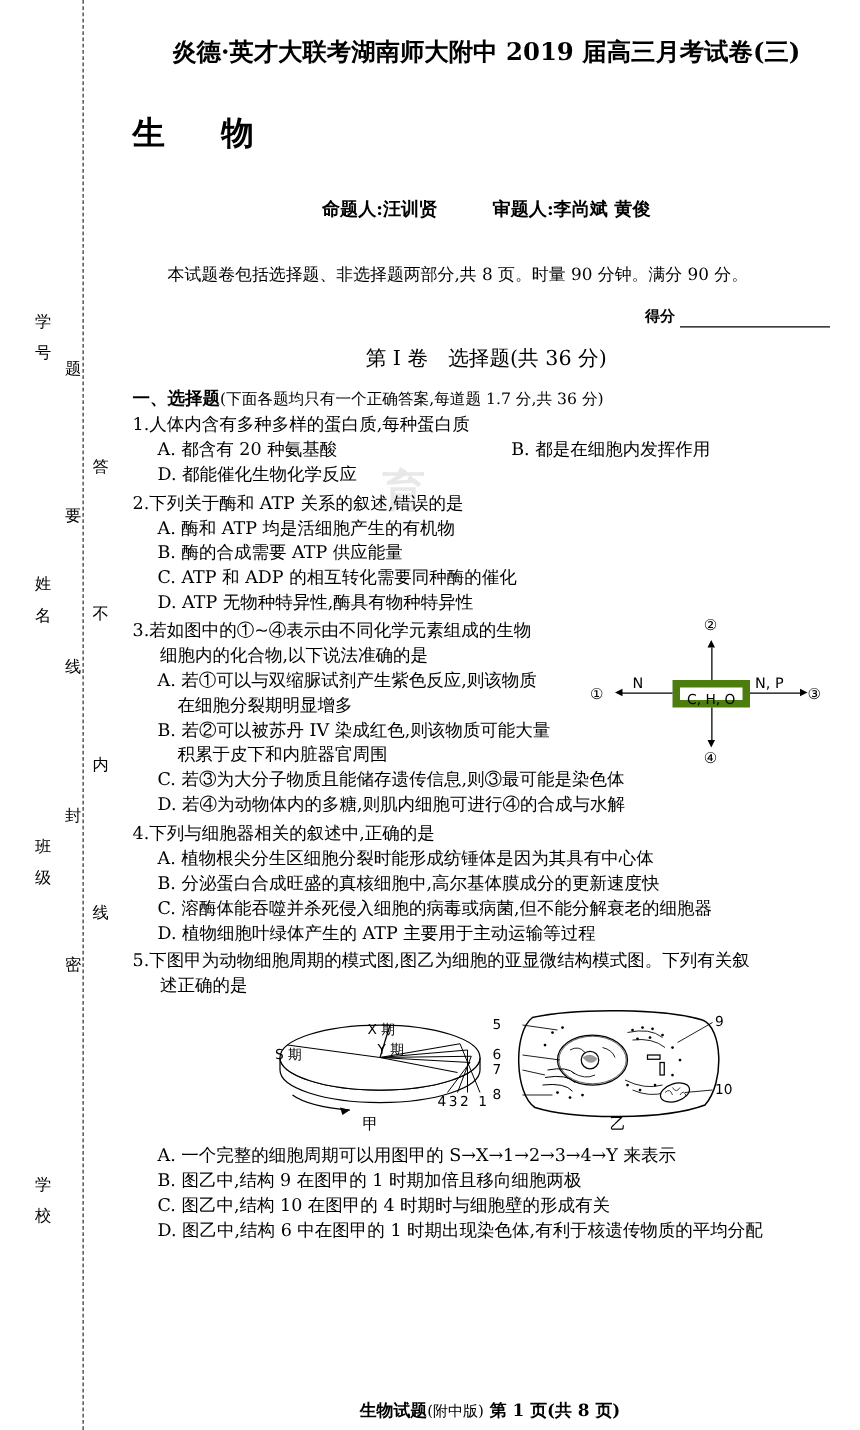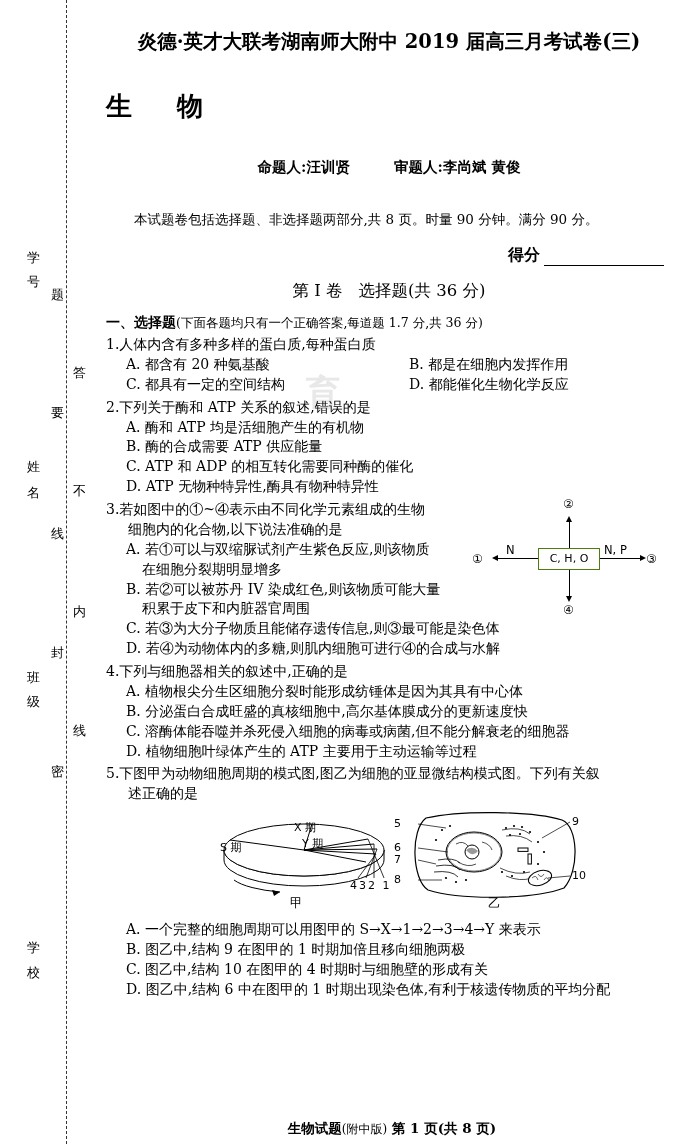--- a/index.html
+++ b/index.html
@@ -82,21 +82,21 @@
   .authors .gap { display: inline-block; width: 34px; }
 
   .notice {
     font-size: 13.5px;
     margin-top: 34px;
     padding-left: 28px;
   }
 
   .score-line {
     margin-top: 16px;
-    font-size: 16px;
+    font-size: 12px;
     font-weight: bold;
     text-align: right;
     padding-right: 8px;
   }
   .score-line .blank {
     display: inline-block;
     width: 120px;
     border-bottom: 1px solid #000;
     vertical-align: bottom;
     height: 16px;
@@ -142,21 +142,21 @@
     top: -4px;
     width: 200px;
     height: 130px;
     font-size: 11.5px;
     font-family: "DejaVu Sans", "Liberation Sans", sans-serif;
   }
   .q3box {
     position: absolute;
     left: 68px; top: 52px;
     width: 62px; height: 22px;
-    border: 1px solid #4d7c0f;
+    border: 6px solid #4d7c0f;
     font-size: 11px;
     text-align: center;
     line-height: 20px;
     background: #fff;
   }
   .arrow-h {
     position: absolute;
     height: 1px; background: #000;
   }
   .arrow-v {
@@ -269,21 +269,20 @@
       <b>一、选择题</b><span class="small">(下面各题均只有一个正确答案,每道题 1.7 分,共 36 分)</span>
     </div>
 
     <div class="q">
       <span class="stem"><span>1.</span><span>人体内含有多种多样的蛋白质,每种蛋白质</span></span>
       <div class="two-col">
         <div class="col">A. 都含有 20 种氨基酸</div>
         <div class="col">B. 都是在细胞内发挥作用</div>
       </div>
       <div class="two-col">
-        <div class="col">C. 都具有一定的空间结构</div>
         <div class="col">D. 都能催化生物化学反应</div>
       </div>
     </div>
 
     <div class="q">
       <span class="stem"><span>2.</span><span>下列关于酶和 ATP 关系的叙述,错误的是</span></span>
       <span class="opt">A. 酶和 ATP 均是活细胞产生的有机物</span>
       <span class="opt">B. 酶的合成需要 ATP 供应能量</span>
       <span class="opt">C. ATP 和 ADP 的相互转化需要同种酶的催化</span>
       <span class="opt">D. ATP 无物种特异性,酶具有物种特异性</span>

